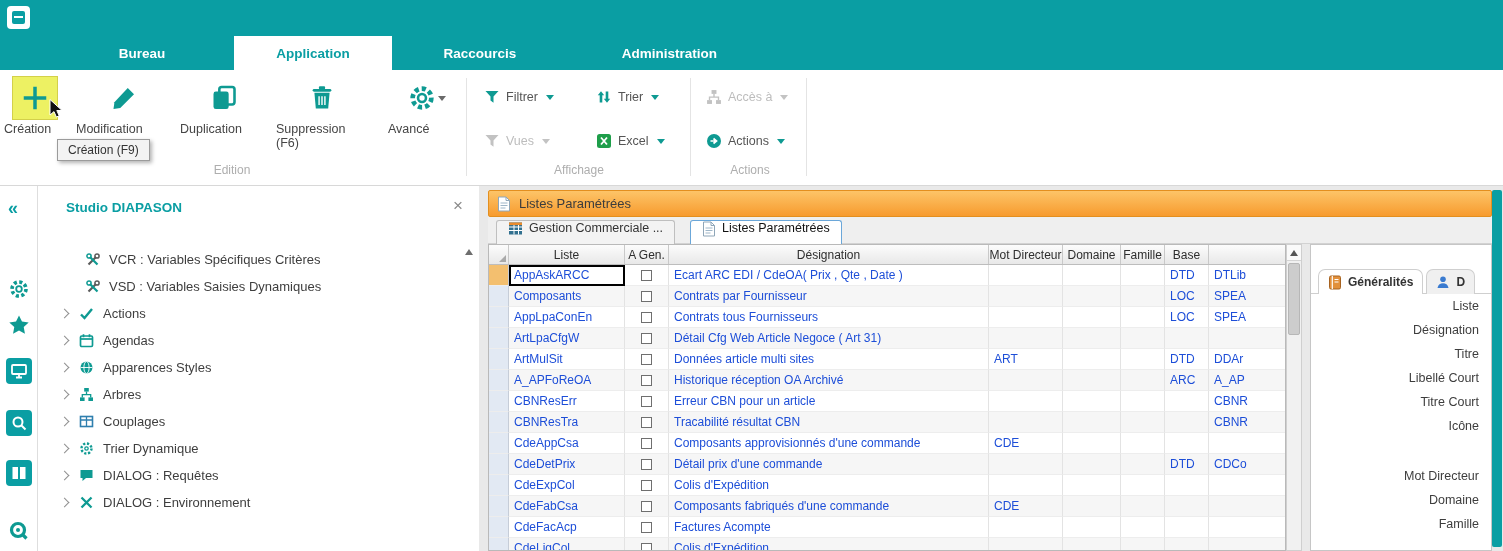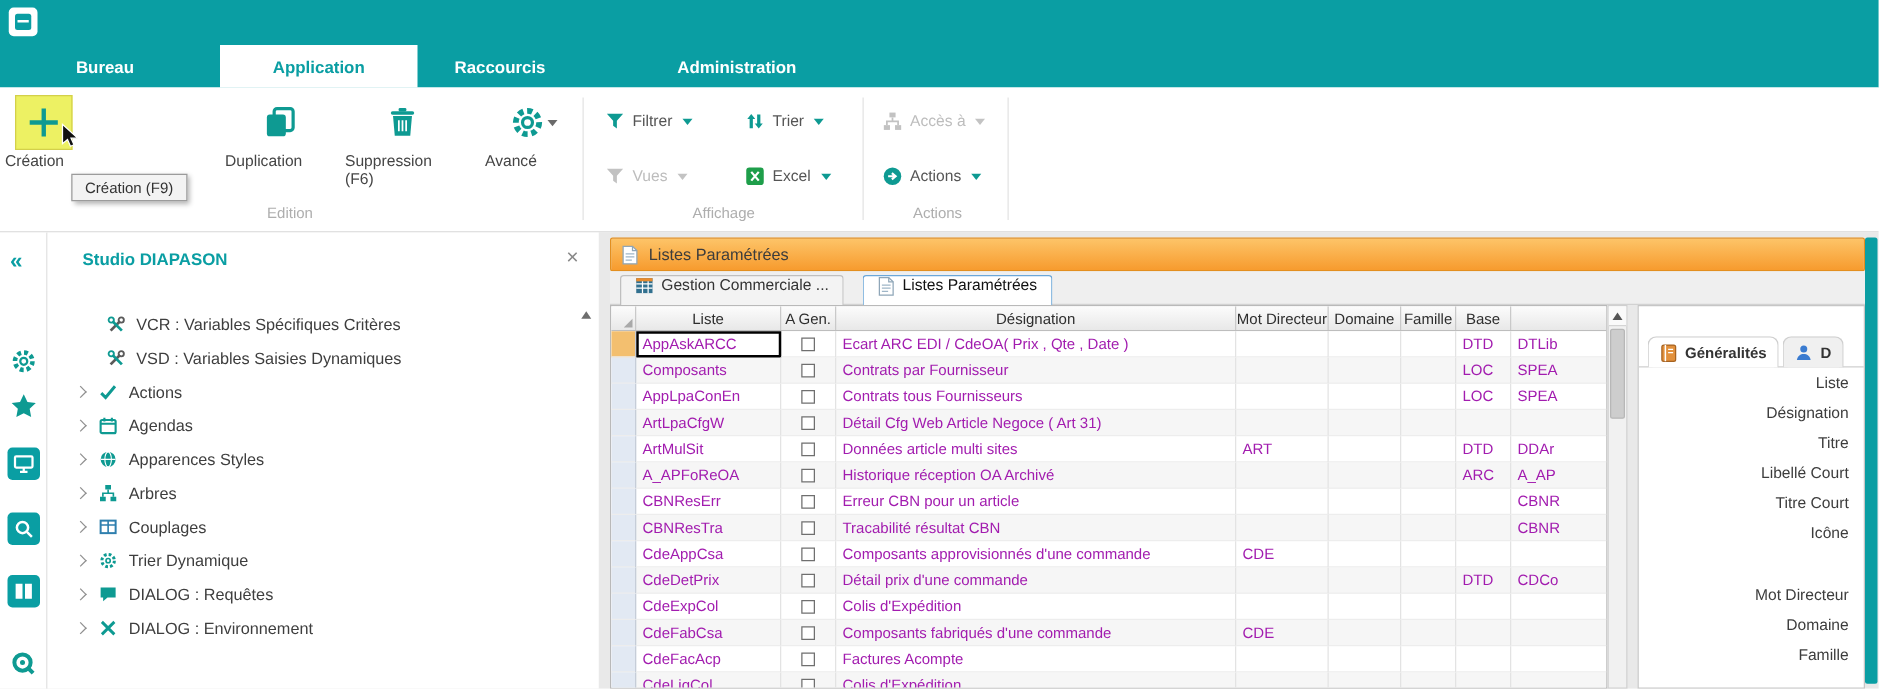--- a/index.html
+++ b/index.html
@@ -8,24 +8,24 @@
   #app{position:relative;width:1503px;height:551px;background:#fff}
 
   
   .titlebar{position:absolute;left:0;top:0;width:100%;height:36px;background:#0a9ea3}
   .app-logo{position:absolute;left:7px;top:6px;width:23px;height:23px;background:#fff;border-radius:4px;
     display:flex;align-items:center;justify-content:center}
   .app-logo .lg{width:13px;height:13px;background:#0a9ea3;border-radius:2px;position:relative}
   .app-logo .lg::after{content:'';position:absolute;left:2px;top:5px;width:9px;height:2px;background:#fff}
 
   
-  .tabstrip{position:absolute;left:0;top:36px;width:100%;height:34px;background:#0a9ea3;display:flex;padding-left:40px}
+  .tabstrip{position:absolute;left:0;top:36px;width:100%;height:34px;background:#0a9ea3;display:flex;padding-left:98px}
   .rtab{color:#fff;font-weight:bold;font-size:13.5px;display:flex;align-items:center;justify-content:center;cursor:default}
   .rtab.t1{width:88px;margin-right:48px}
-  .rtab.t2{width:158px;margin-right:20px}
+  .rtab.t2{width:158px;margin-right:42px}
   .rtab.t3{width:92px;margin-right:76px}
   .rtab.t4{width:135px}
   .rtab.active{background:#fff;color:#0a9ea3}
 
   
   .ribbon{position:absolute;left:0;top:70px;width:100%;height:116px;background:#fff;border-bottom:1px solid #d8d8d8}
   .vsep{position:absolute;top:8px;height:98px;width:1px;background:#e4e4e4}
   .bigbtn{position:absolute;top:6px;text-align:left;cursor:default}
   .bigbtn .bicon{height:44px;width:46px;margin:0 auto;display:flex;align-items:center;justify-content:center}
   .bigbtn .bicon.hl{background:#edf163;border:1px solid #d3d04a}
@@ -78,21 +78,21 @@
 
   
   .table{position:absolute;left:488px;top:58px;width:798px;height:307px;background:#fff;border:1px solid #b9b9b9;overflow:hidden}
   .thead{display:flex;height:20px;background:linear-gradient(#fcfcfc,#e8e8e8);border-bottom:1px solid #bdbdbd;
     font-size:12px;color:#2e2e2e}
   .th{display:flex;align-items:center;justify-content:center;border-right:1px solid #c9c9c9;overflow:hidden;white-space:nowrap;position:relative}
   .corner{position:absolute;right:2px;bottom:2px;width:0;height:0;border-left:7px solid transparent;border-bottom:7px solid #a9a9a9}
   .w-sel{width:20px;flex:none}.w-liste{width:116px;flex:none}.w-agen{width:44px;flex:none}
   .w-desig{width:320px;flex:none}.w-mot{width:74px;flex:none}.w-dom{width:58px;flex:none}
   .w-fam{width:44px;flex:none}.w-base{width:44px;flex:none}.w-extra{width:78px;flex:none;border-right:none}
-  .trow{display:flex;height:21px;font-size:12px;color:#a21caf;background:#fff}
+  .trow{display:flex;height:21px;font-size:12px;color:#1d4ed8;background:#fff}
   .trow:nth-child(even){background:#f6f6f6}
   .tc{display:flex;align-items:center;padding:0 5px;border-right:1px solid #e3e3e3;border-bottom:1px solid #ededed;
     overflow:hidden;white-space:nowrap}
   .tc.sel{background:#e2e9f3;border-right:1px solid #c6cdd8;padding:0}
   .tc.c-agen{justify-content:center;padding:0}
   .trow.current .tc.sel{background:#f3bf6f}
   .trow.current .c-liste{outline:2px solid #000;outline-offset:-2px;background:#fff}
   .cb{width:11px;height:11px;border:1px solid #6f6f6f;background:#fff}
 
   
@@ -136,20 +136,30 @@
 
     <div class="bigbtn" style="left:4px;width:62px">
       <div class="bicon hl">
           <span class="icon-host">
             <svg width="30" height="30" viewBox="0 0 24 24">
               <path d="M10.6 3h2.8v7.6H21v2.8h-7.6V21h-2.8v-7.6H3v-2.8h7.6z" fill="#0e9a92"></path>
             </svg>
           </span>
         </div>
       <div class="blabel">Création</div>
+    </div>
+    <div class="bigbtn" style="left:76px;width:96px">
+      <div class="bicon">
+          <span class="icon-host">
+            <svg width="28" height="28" viewBox="0 0 24 24">
+              <path d="M15.2 3.4l5.4 5.4L8.8 20.6 3 21.4l.8-5.8z" fill="#0e9a92"></path>
+            </svg>
+          </span>
+        </div>
+      <div class="blabel">Modification</div>
     </div>
     <div class="bigbtn" style="left:180px;width:88px">
       <div class="bicon">
           <span class="icon-host">
             <svg width="28" height="28" viewBox="0 0 24 24">
               <rect x="8" y="2.5" width="13" height="15" rx="2" fill="none" stroke="#0e9a92" stroke-width="2.2"></rect>
               <rect x="3" y="6.5" width="13" height="15" rx="2" fill="#0e9a92"></rect>
             </svg>
           </span>
         </div>

